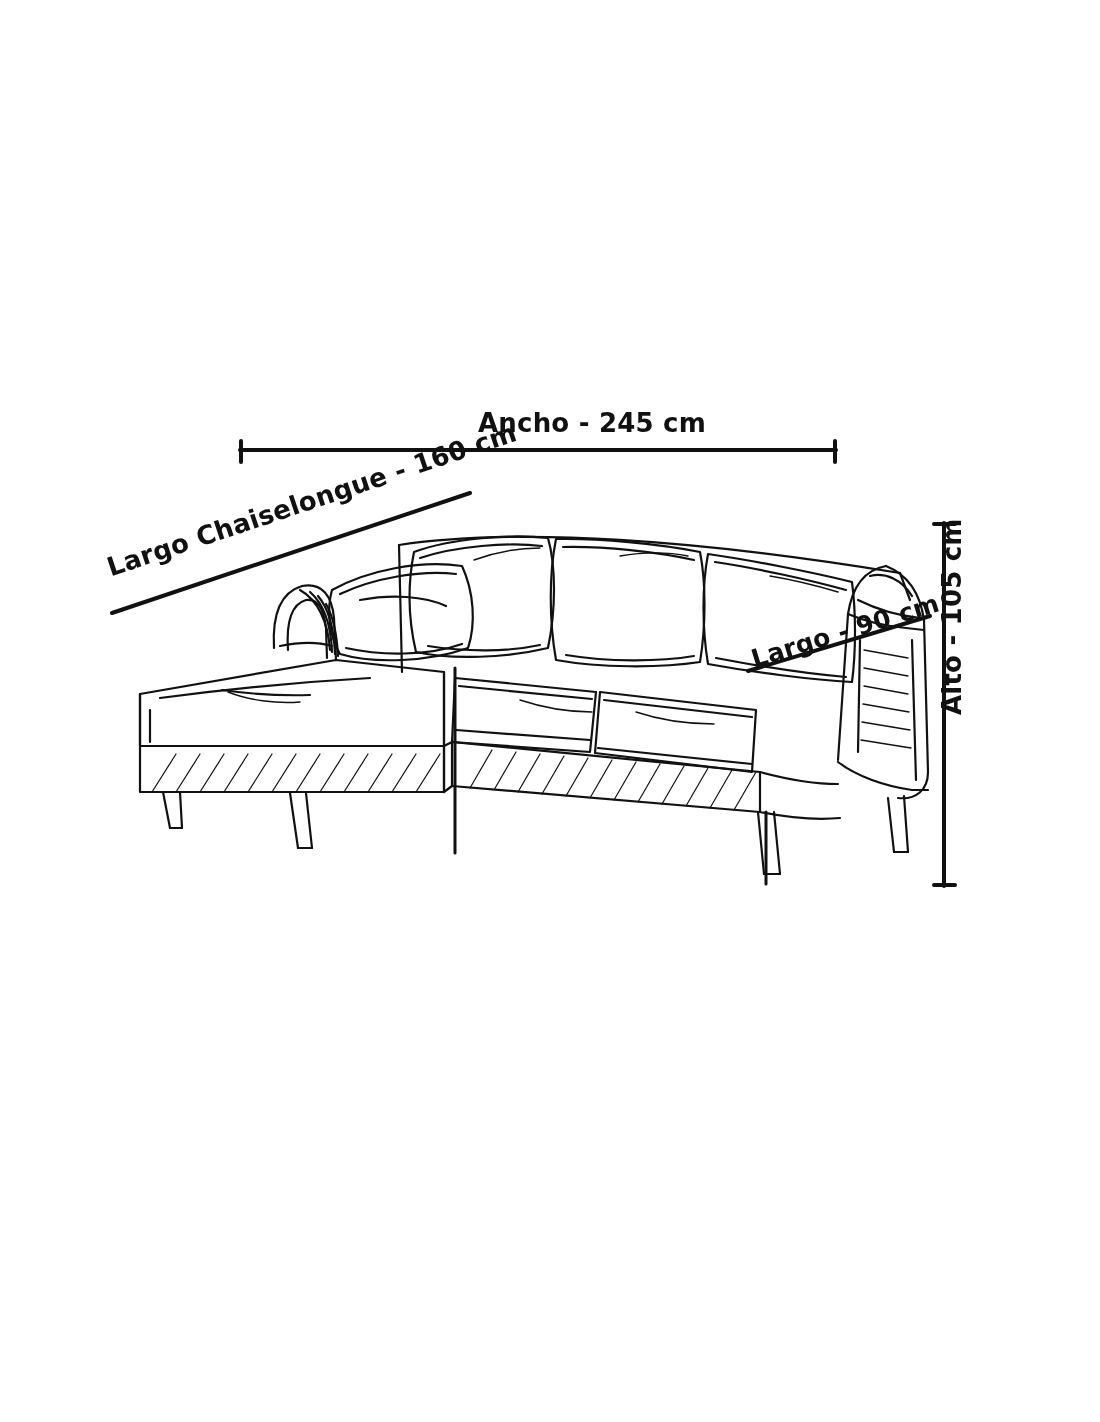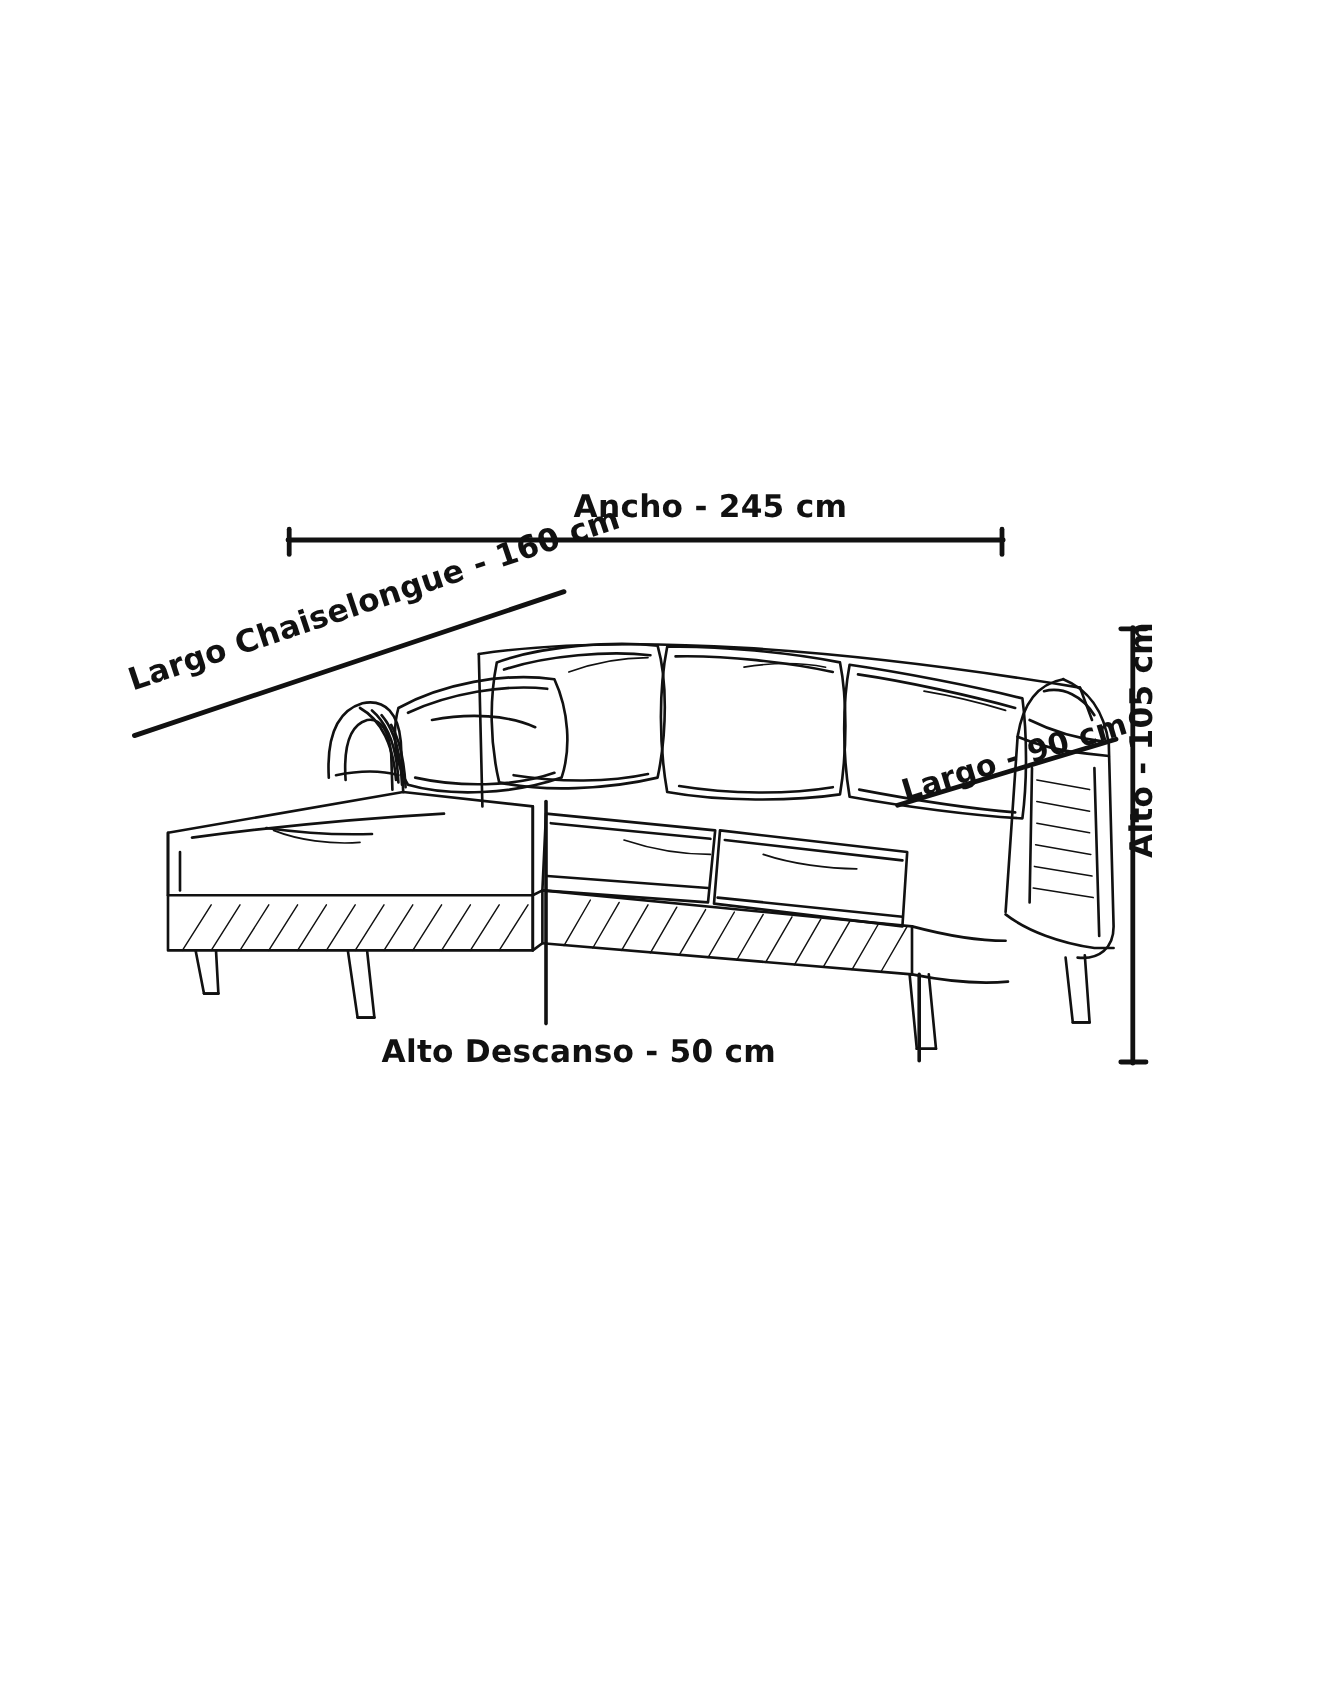--- a/index.html
+++ b/index.html
@@ -255,16 +255,15 @@
   </svg>
 
   <div class="dim-label" id="label-ancho">Ancho - 245 cm</div>
 
   <div class="dim-label" id="label-chaiselongue">Largo Chaiselongue - 160 cm</div>
 
   <div class="dim-label" id="label-largo">Largo - 90 cm</div>
 
   <div class="dim-label" id="label-alto">Alto - 105 cm</div>
 
-  <div class="dim-label" id="label-descanso">Alto Descanso - 50 cm</div>
 
 
 </div>
 
 </body></html>

